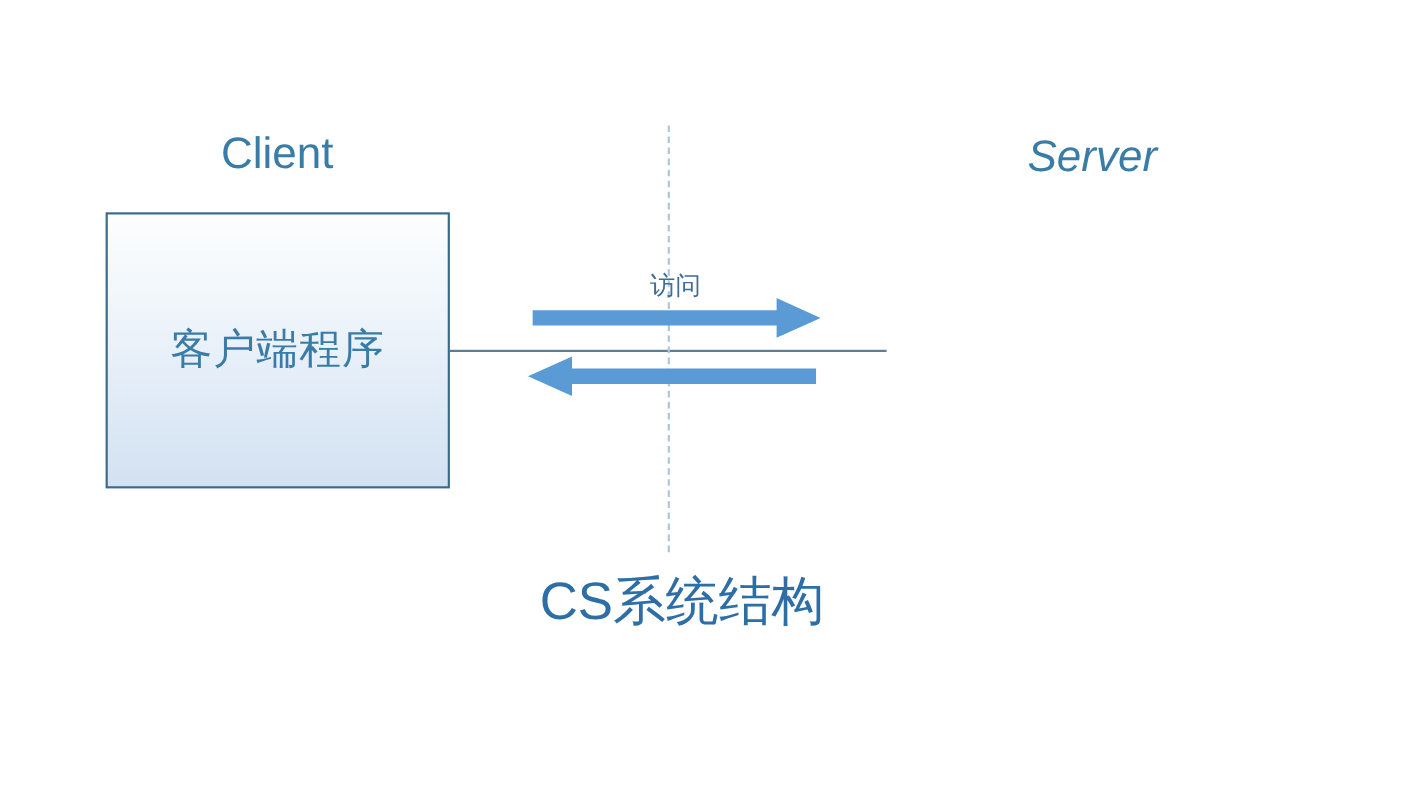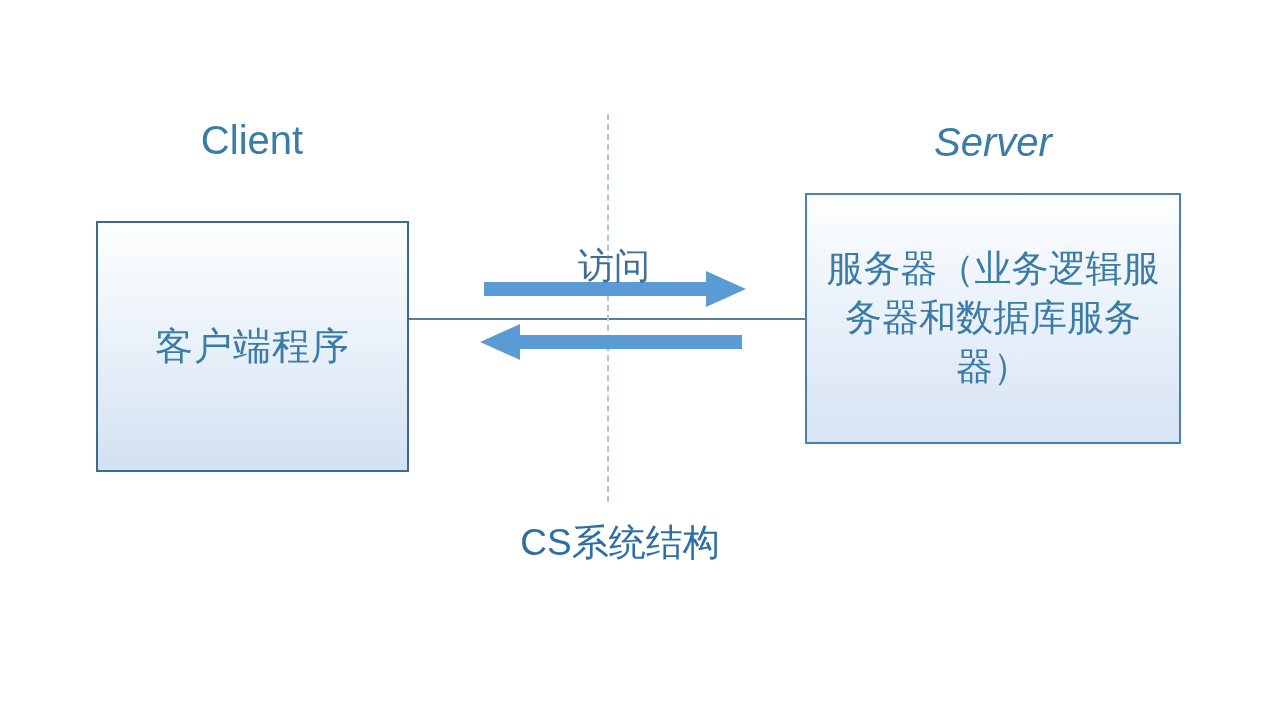--- a/index.html
+++ b/index.html
@@ -56,21 +56,20 @@
     font-family: "Liberation Sans", "DejaVu Sans", sans-serif;
   }
 
   #client-box {
     left: 96px;
     top: 193px;
     width: 313px;
     height: 251px;
     border: 2px solid #3C6A8A;
     background: linear-gradient(to bottom, #fdfefe 0%, #f2f7fb 28%, #e3edf8 62%, #d2e1f1 100%);
-    margin-top: 28px;
   }
   #client-box .box-text {
     font-size: 38px;
     line-height: 1.18;
     letter-spacing: 1px;
   }
 
   #server-box {
     left: 805px;
     top: 193px;
@@ -119,21 +118,21 @@
     left: 480px;
     top: 322px;
     width: 262px;
   }
   .arrow svg { display: block; }
 
   
   .arrow-label {
     position: absolute;
     color: #3D6E99;
-    font-size: 36px;
+    font-size: 23px;
     line-height: 1;
     white-space: nowrap;
     text-align: center;
     font-family: "Liberation Sans", "DejaVu Sans", sans-serif;
   }
   #label-request {
     left: 500px;
     top: 248px;
     width: 228px;
   }
@@ -144,21 +143,21 @@
   }
 
   
   #caption {
     position: absolute;
     left: 390px;
     top: 524px;
     width: 460px;
     text-align: center;
     color: #2E6EA6;
-    font-size: 37px;
+    font-size: 48px;
     line-height: 1;
     white-space: nowrap;
     font-family: "Liberation Sans", "DejaVu Sans", sans-serif;
   }
 </style>
 </head>
 <body>
 
 <div id="slide">
 
@@ -167,23 +166,20 @@
   <div id="server-label" class="role-label">Server</div>
 
   <div id="connector-line"></div>
 
   <div id="divider-dashed"></div>
 
   <div id="client-box" class="node-box">
     <span class="box-text">客户端程序</span>
   </div>
 
-  <div id="server-box" class="node-box">
-    <span class="box-text">服务器（业务逻辑服务器和数据库服务器）</span>
-  </div>
 
   <div id="arrow-request" class="arrow">
     <svg width="262" height="40" viewBox="0 0 262 40" xmlns="http://www.w3.org/2000/svg">
       <polygon points="0,13 222,13 222,2 262,20 222,38 222,27 0,27" fill="#5B9BD5"></polygon>
     </svg>
   </div>
 
   <div id="arrow-response" class="arrow">
     <svg width="262" height="40" viewBox="0 0 262 40" xmlns="http://www.w3.org/2000/svg">
       <polygon points="262,13 40,13 40,2 0,20 40,38 40,27 262,27" fill="#5B9BD5"></polygon>

